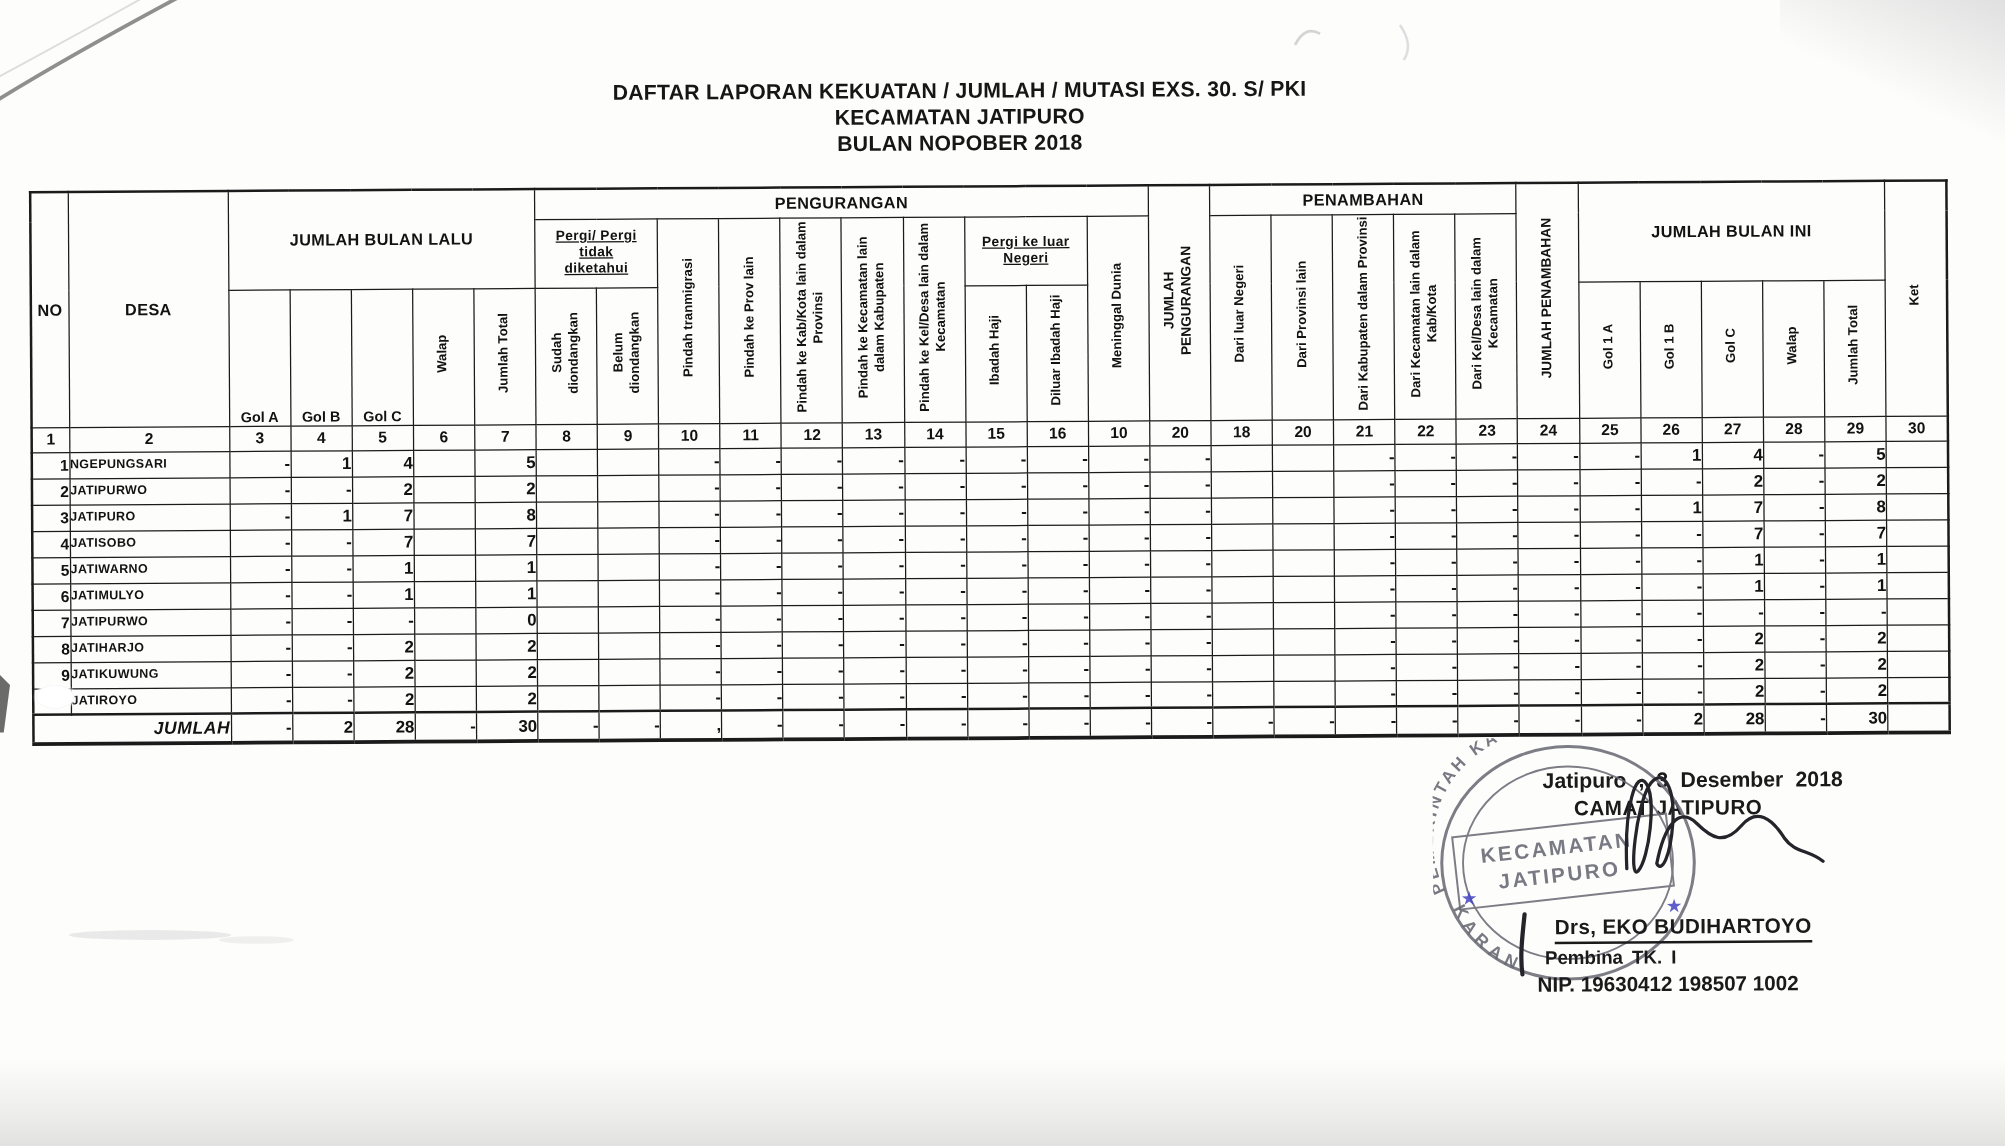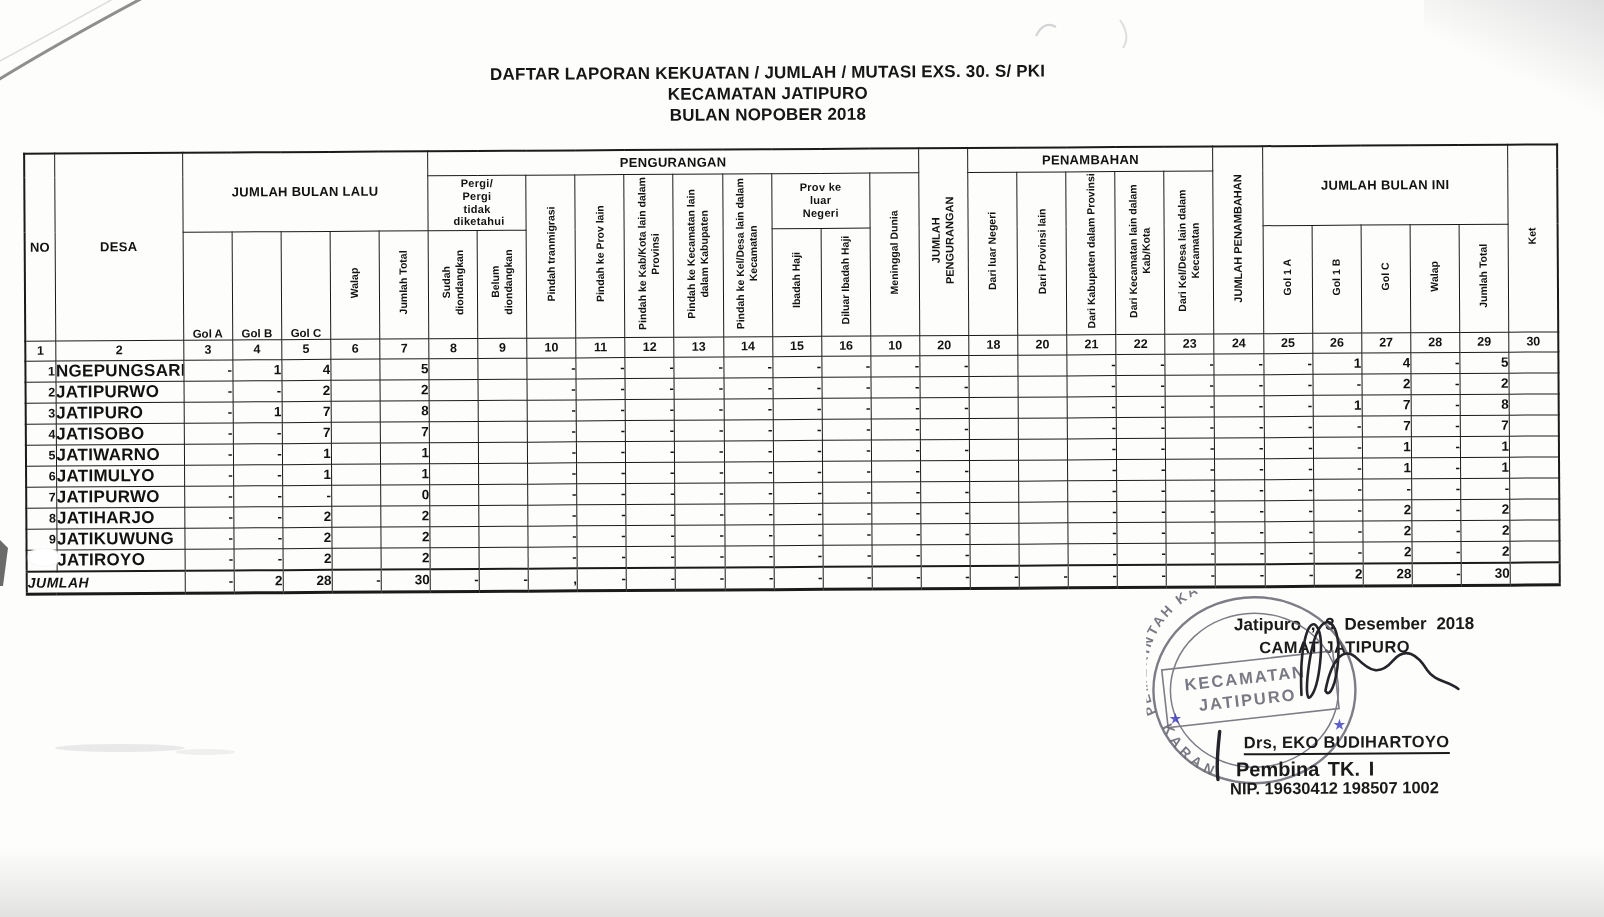--- a/index.html
+++ b/index.html
@@ -20,39 +20,39 @@
     position:absolute;top:148px;left:25px;width:1535px;
     border-collapse:collapse;table-layout:fixed;
     font-weight:bold;color:#121212;
   }
   table.report th,table.report td{border:1.5px solid #1b1b1b;padding:0;overflow:hidden;}
   table.report{border:2.5px solid #1b1b1b;}
   col.c-no{width:30px;} col.c-desa{width:128px;}
   thead tr.r1{height:24px;} thead tr.r2{height:54px;} thead tr.r3{height:106px;} thead tr.nums{height:20px;}
   tbody tr{height:21px;} tbody tr.total{height:23px;}
   .hgroup{font-size:13px;letter-spacing:.3px;}
-  .hgroup.small{font-size:11px;line-height:1.18;padding:0 25px;}
+  .hgroup.small{font-size:11px;line-height:1.18;padding:0 9px;text-decoration:underline;}
   .vt{writing-mode:vertical-rl;transform:rotate(180deg);display:inline-block;
       font-size:10.5px;line-height:1.25;max-height:158px;text-align:center;}
   .vt.short{max-height:100px;}
   .vt.vt2{font-size:11px;max-height:130px;}
   th.r3h{vertical-align:bottom;padding-bottom:30px;font-size:11.5px;}
   td.cnum{font-size:12.5px;text-align:center;border-bottom:2.5px solid #1b1b1b;}
   td.no{font-size:12.5px;text-align:right;padding-right:3px;}
-  td.desa{font-size:17px;text-align:left;padding-left:3px;letter-spacing:.3px;}
+  td.desa{font-size:10px;text-align:left;padding-left:3px;letter-spacing:.3px;}
   td.v{font-size:13.5px;text-align:right;padding-right:8px;}
   tr.total td{border-top:2px solid #1b1b1b;border-bottom:3px solid #1b1b1b;}
-  td.total-label{font-size:14px;font-style:italic;text-align:left;letter-spacing:.5px;}
+  td.total-label{font-size:14px;font-style:italic;text-align:right;letter-spacing:.5px;}
 
   
   .sig{position:absolute;font-weight:bold;color:#1a1a1a;white-space:nowrap;}
   .sig-date{left:1233px;top:618px;font-size:17px;word-spacing:5px;}
   .sig-role{left:1258px;top:641px;font-size:16.5px;letter-spacing:.4px;}
   .sig-name{left:1242px;top:736px;font-size:16.5px;border-bottom:2.2px solid #1a1a1a;padding-bottom:1px;letter-spacing:.3px;}
-  .sig-rank{left:1234px;top:761px;font-size:20px;word-spacing:3px;}
+  .sig-rank{left:1234px;top:761px;font-size:15px;word-spacing:3px;}
   .sig-nip{left:1228px;top:782px;font-size:16.5px;}
 
   .artifact{position:absolute;pointer-events:none;}
   .shadow-bottom{left:0;bottom:0;width:1604px;height:70px;
     background:linear-gradient(180deg,rgba(0,0,0,0) 0%,rgba(80,78,75,0.10) 70%,rgba(80,78,75,0.16) 100%);}
   .shade-tr{right:0;top:0;width:180px;height:130px;
     background:linear-gradient(205deg,rgba(90,90,95,0.18) 0%,rgba(90,90,95,0) 55%);}
   .blob{left:29px;top:548px;width:30px;height:19px;border-radius:50%;
     background:#ffffff;box-shadow:0 0 2px 1px #ffffff, inset 0 0 1px #ddd;}
 </style>
@@ -112,21 +112,21 @@
         <th colspan="5" rowspan="2" class="hgroup">JUMLAH BULAN INI</th>
         <th rowspan="3"><div class="vt">Ket</div></th>
       </tr>
       <tr class="r2">
         <th colspan="2" class="hgroup small">Pergi/ Pergi tidak diketahui</th>
         <th rowspan="2"><div class="vt">Pindah tranmigrasi</div></th>
         <th rowspan="2"><div class="vt">Pindah ke Prov lain</div></th>
         <th rowspan="2"><div class="vt">Pindah ke Kab/Kota lain dalam Provinsi</div></th>
         <th rowspan="2"><div class="vt">Pindah ke Kecamatan lain dalam Kabupaten</div></th>
         <th rowspan="2"><div class="vt">Pindah ke Kel/Desa lain dalam Kecamatan</div></th>
-        <th colspan="2" class="hgroup small">Prov ke luar Negeri</th>
+        <th colspan="2" class="hgroup small">Pergi ke luar Negeri</th>
         <th rowspan="2"><div class="vt">Meninggal Dunia</div></th>
         <th rowspan="2"><div class="vt">Dari luar Negeri</div></th>
         <th rowspan="2"><div class="vt">Dari Provinsi lain</div></th>
         <th rowspan="2"><div class="vt">Dari Kabupaten dalam Provinsi</div></th>
         <th rowspan="2"><div class="vt">Dari Kecamatan lain dalam Kab/Kota</div></th>
         <th rowspan="2"><div class="vt">Dari Kel/Desa lain dalam Kecamatan</div></th>
       </tr>
       <tr class="r3">
         <th class="r3h">Gol A</th>
         <th class="r3h">Gol B</th>

